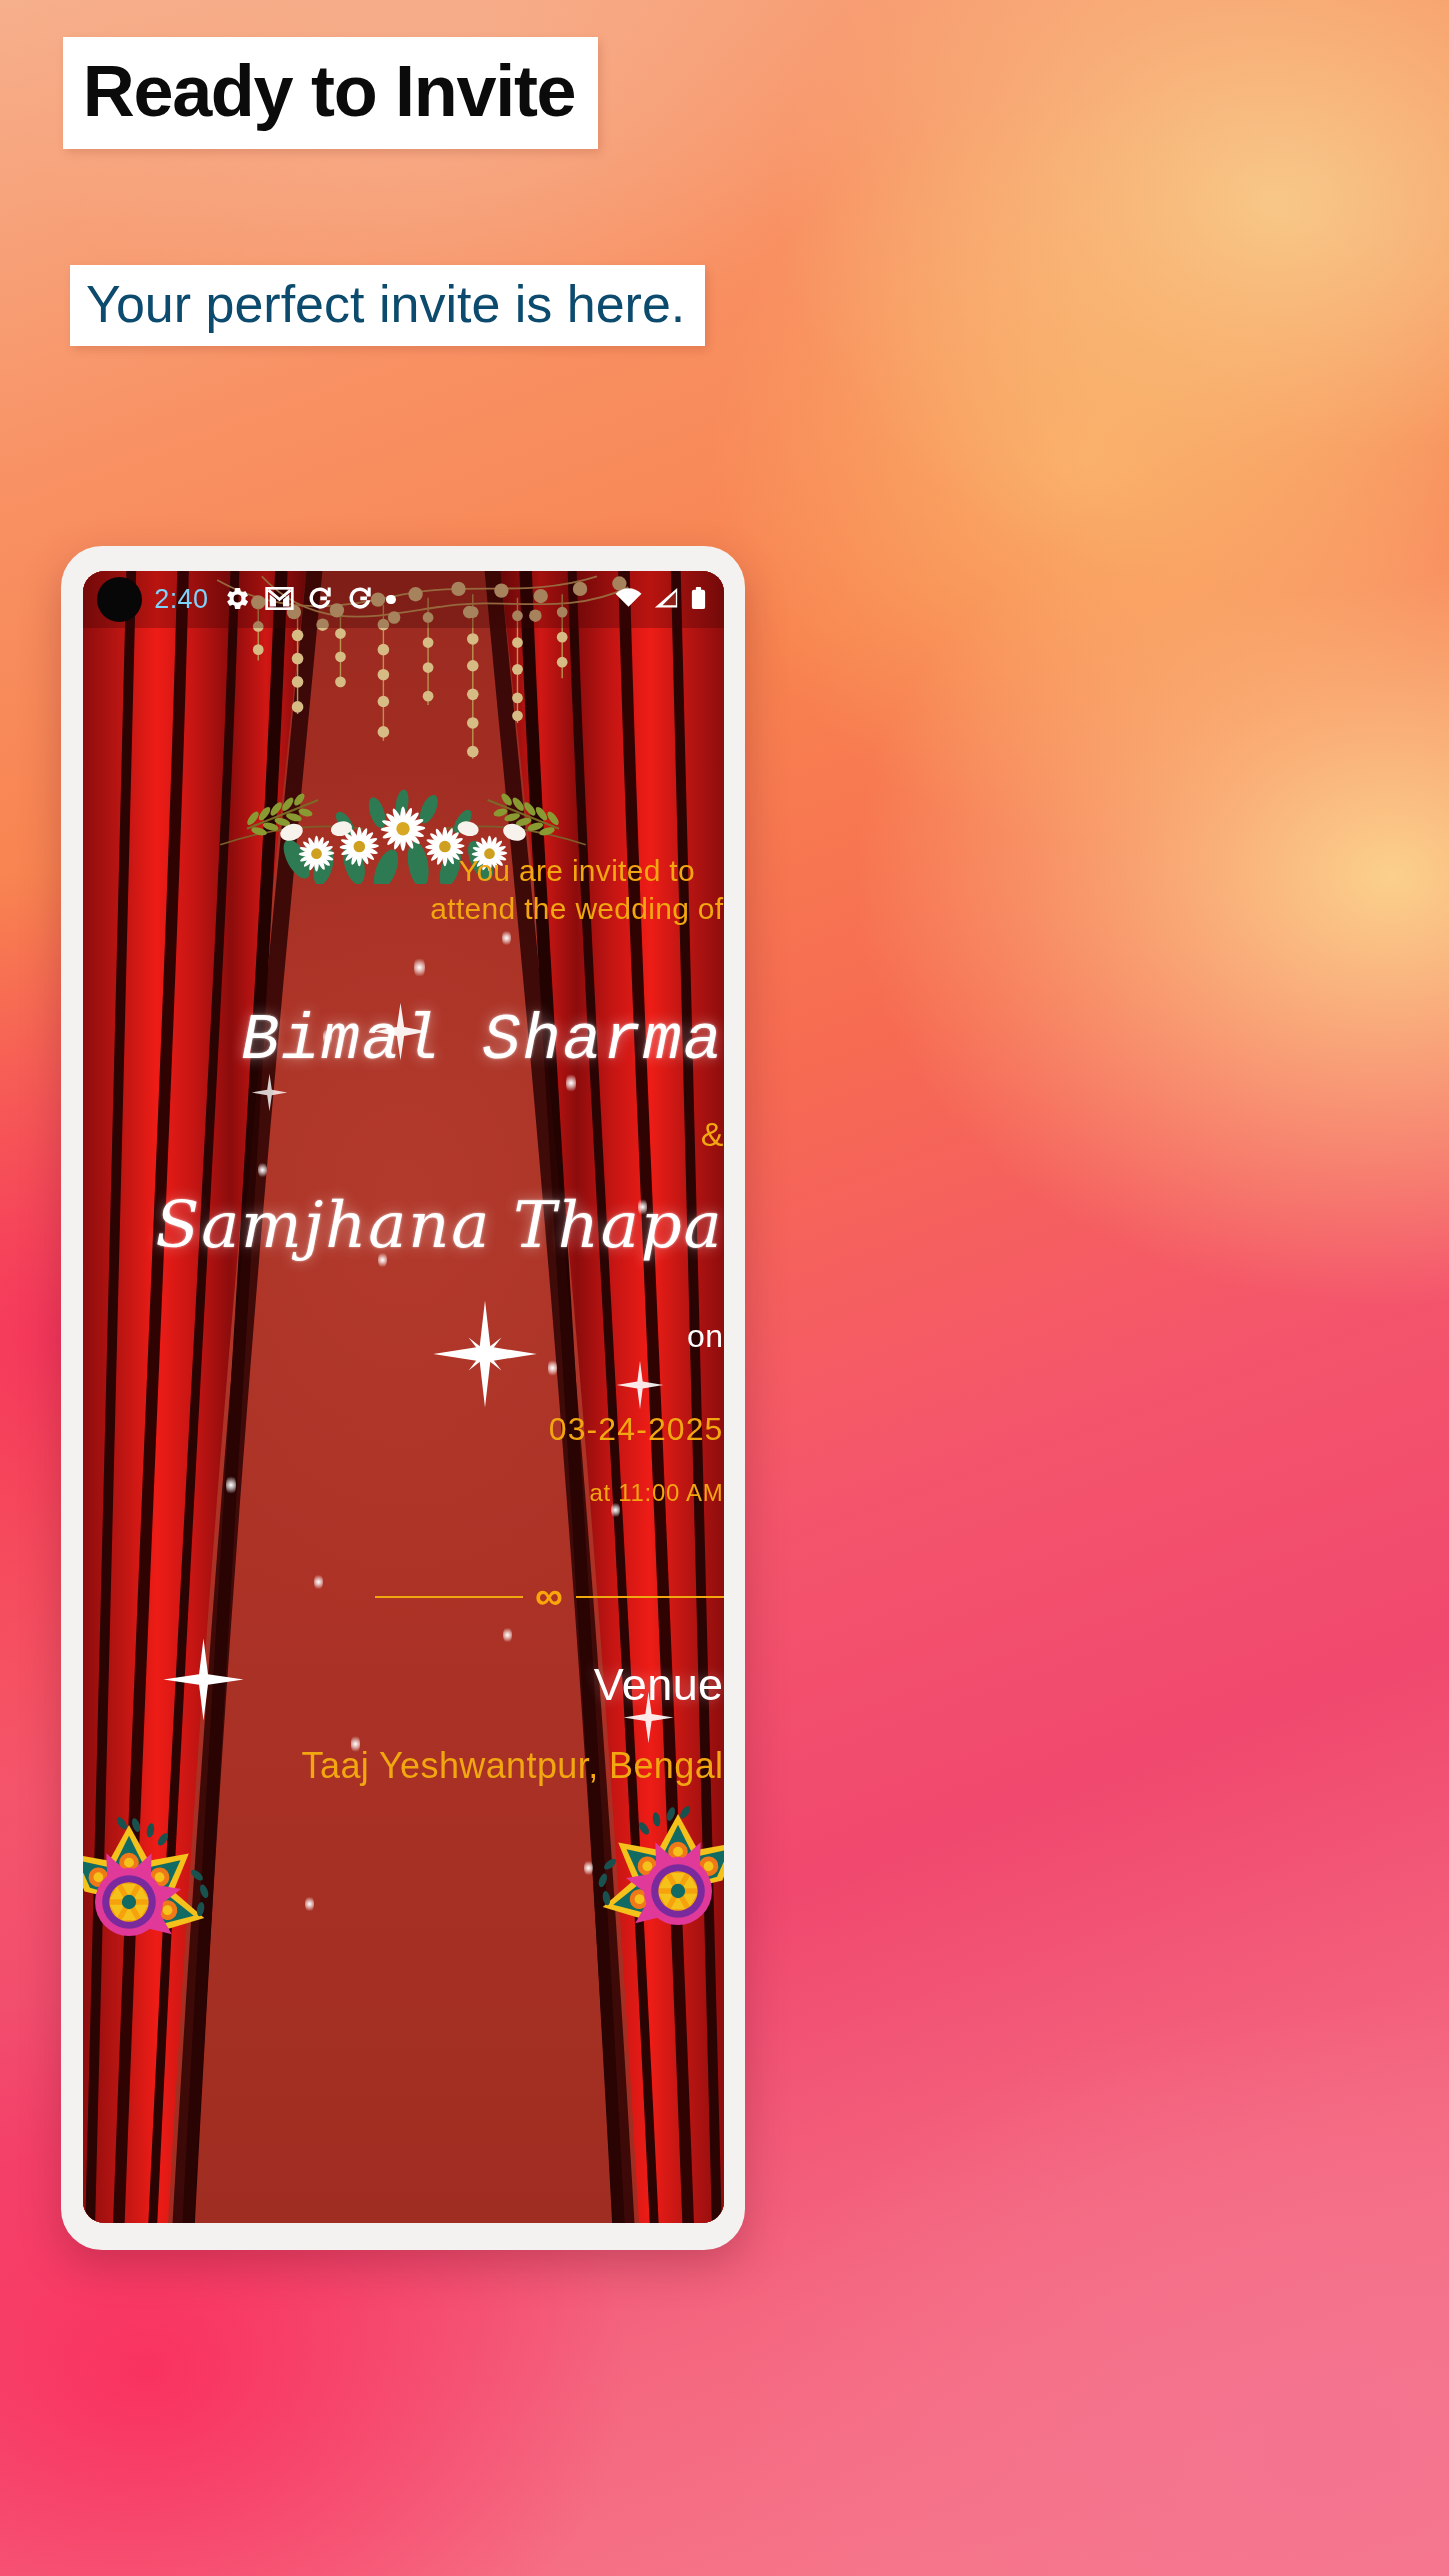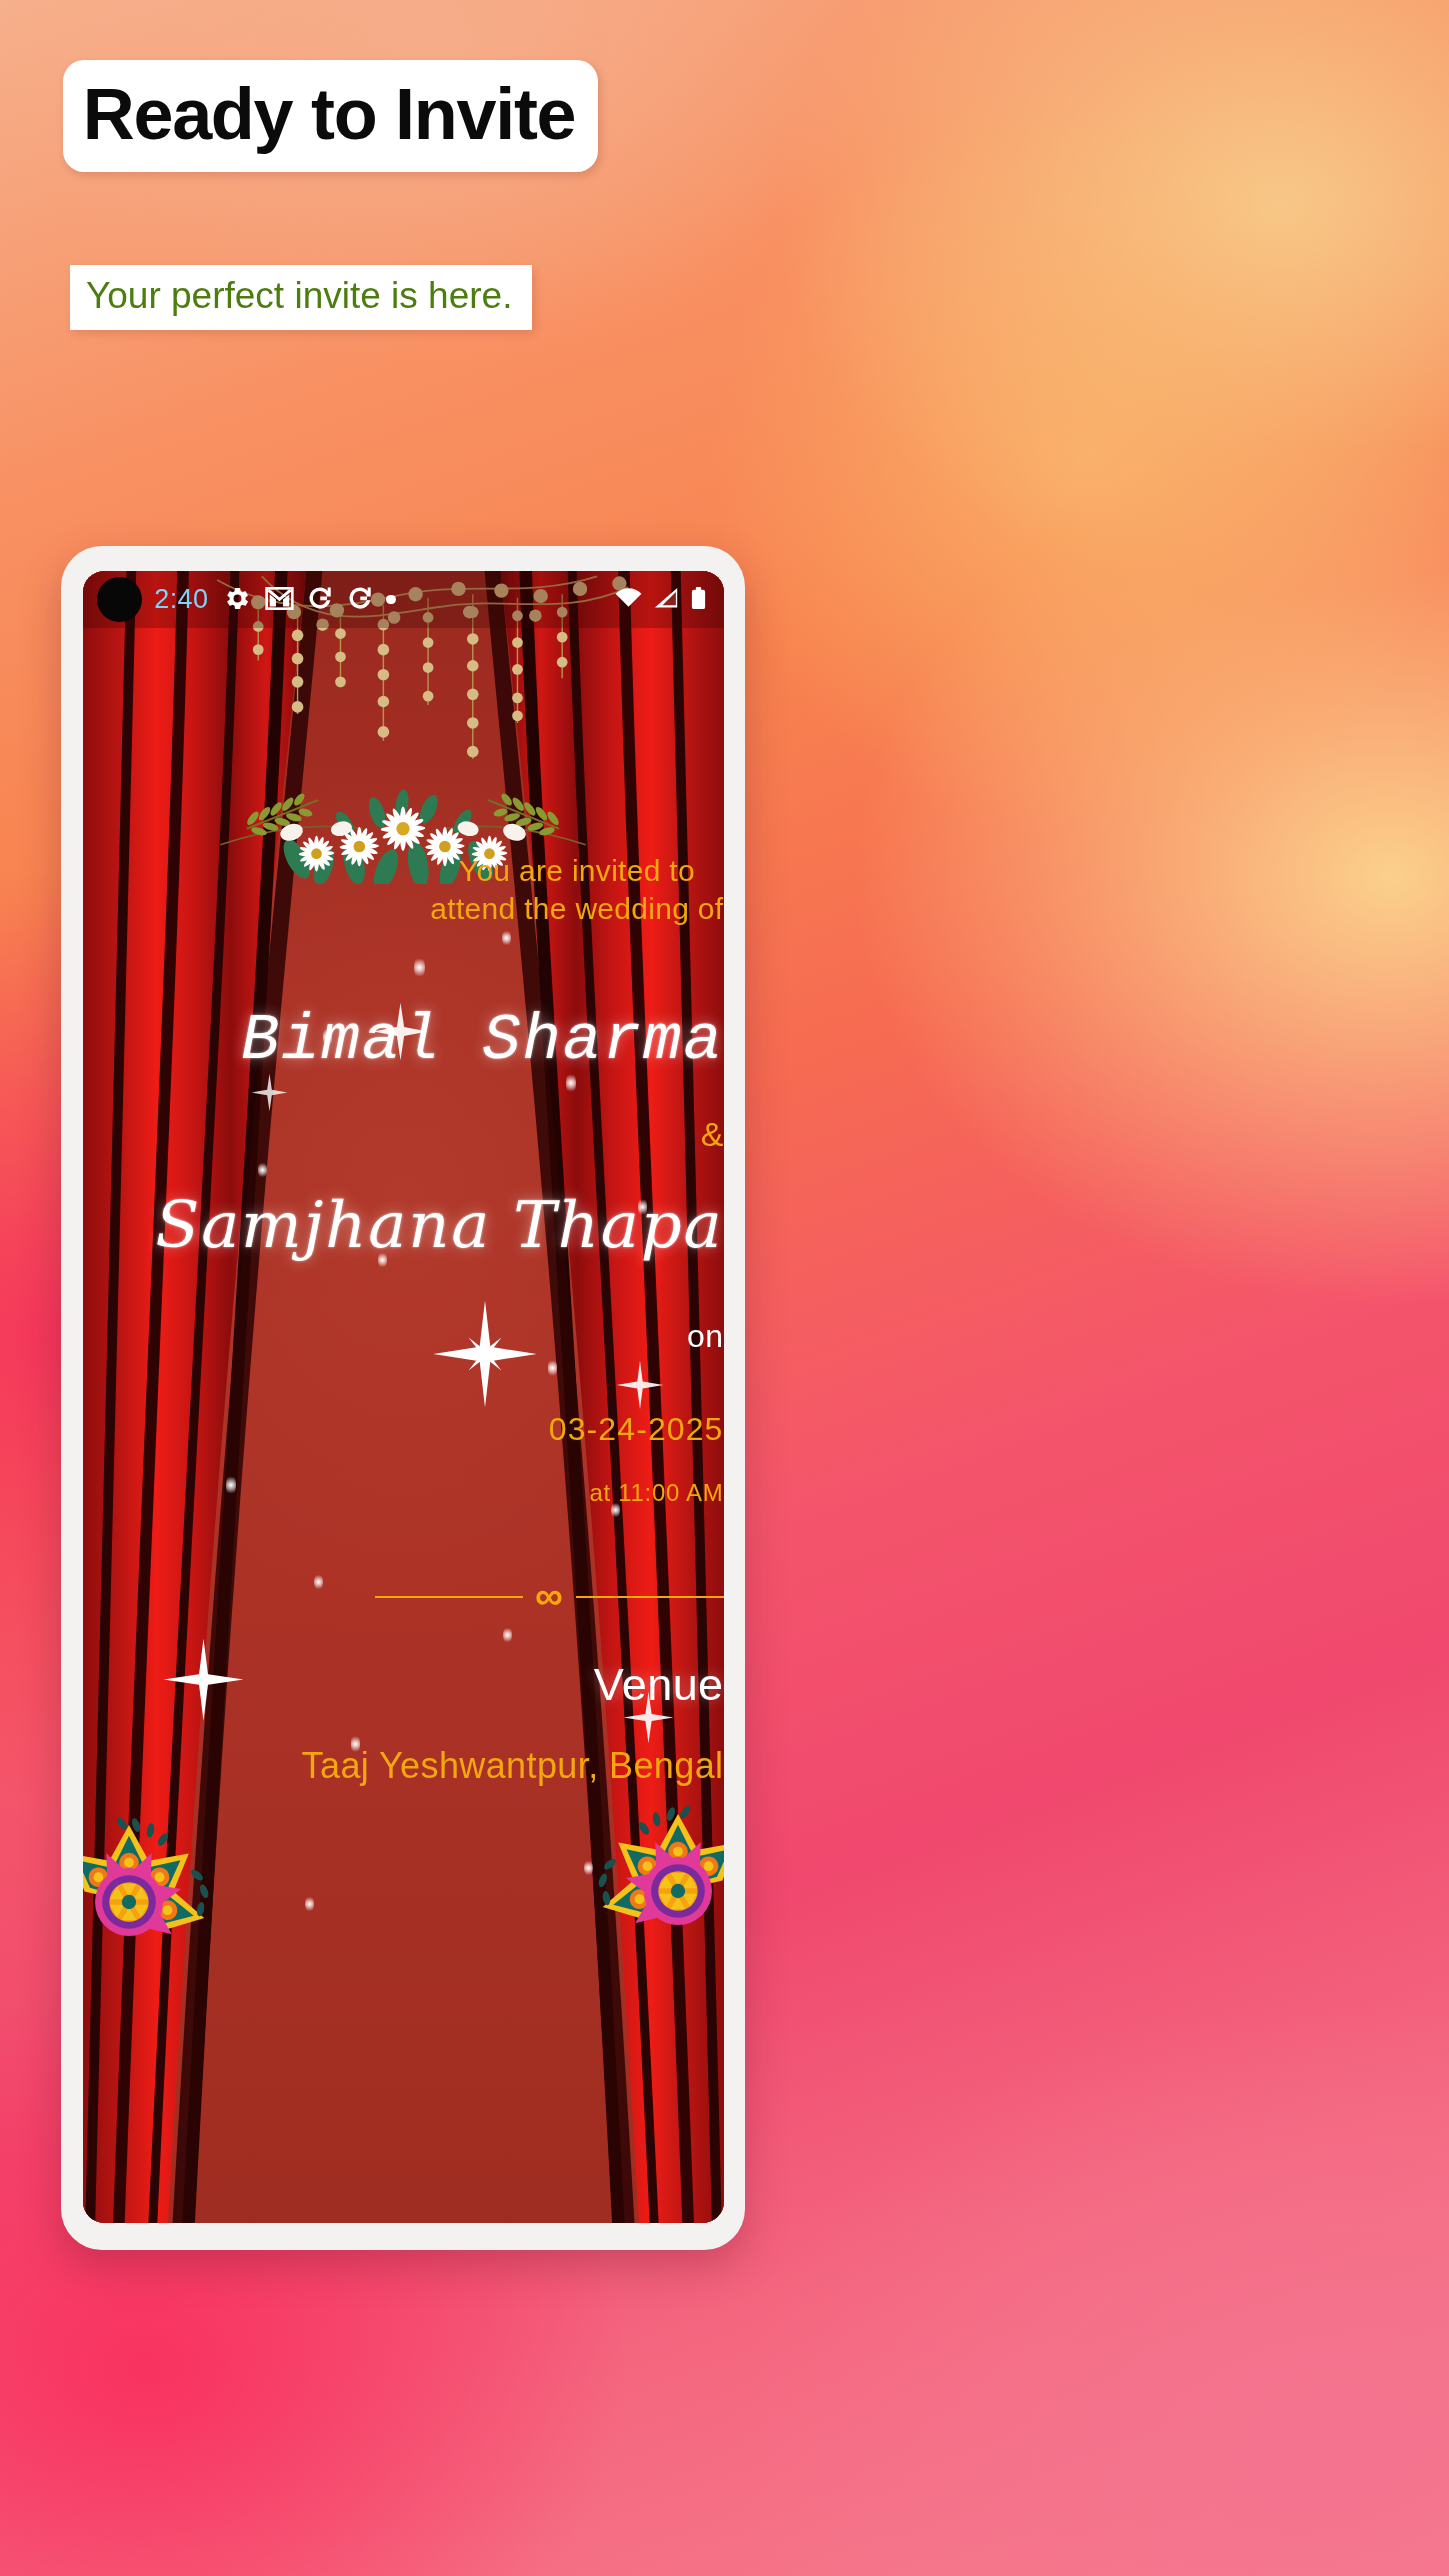--- a/index.html
+++ b/index.html
@@ -23,38 +23,37 @@
   }
   .bg-tint {
     position:absolute; inset:0;
     background:
       radial-gradient(ellipse 626px 447px at 30% 2%, rgba(246,174,140,.85) 0%, rgba(246,174,140,0) 70%),
       radial-gradient(ellipse 537px 537px at 75% 18%, rgba(250,186,110,.75) 0%, rgba(250,186,110,0) 70%);
   }
 
   
   .headline-box {
-    position:absolute; left:63px; top:60px;
+    position:absolute; left:63px; top:37px;
     background:#ffffff;
     padding:16px 23px 19.7px 19.7px;
     box-shadow:2.7px 3.6px 9px rgba(120,40,30,.18);
-    border-radius:21px;
   }
   .headline-box .headline {
     font-size:72px; font-weight:bold; color:#0b0b0b;
     letter-spacing:-1.3px; line-height:1.06; white-space:nowrap;
   }
   .sub-box {
     position:absolute; left:70px; top:265px;
     background:#ffffff;
     padding:10.7px 19.7px 14.3px 16px;
     box-shadow:2.7px 3.6px 9px rgba(120,40,30,.18);
   }
   .sub-box .subhead {
-    font-size:37px; font-weight:normal; color:#4d7c0f;
+    font-size:52px; font-weight:normal; color:#0c4a6e;
     line-height:1.08; white-space:nowrap;
   }
 
   
   .device {
     position:absolute; left:61px; top:546px;
     width:684px; height:1704px;
     background:#f3f2f0;
     border-radius:41px;
     box-shadow:0 16px 41px rgba(110,20,40,.30);

